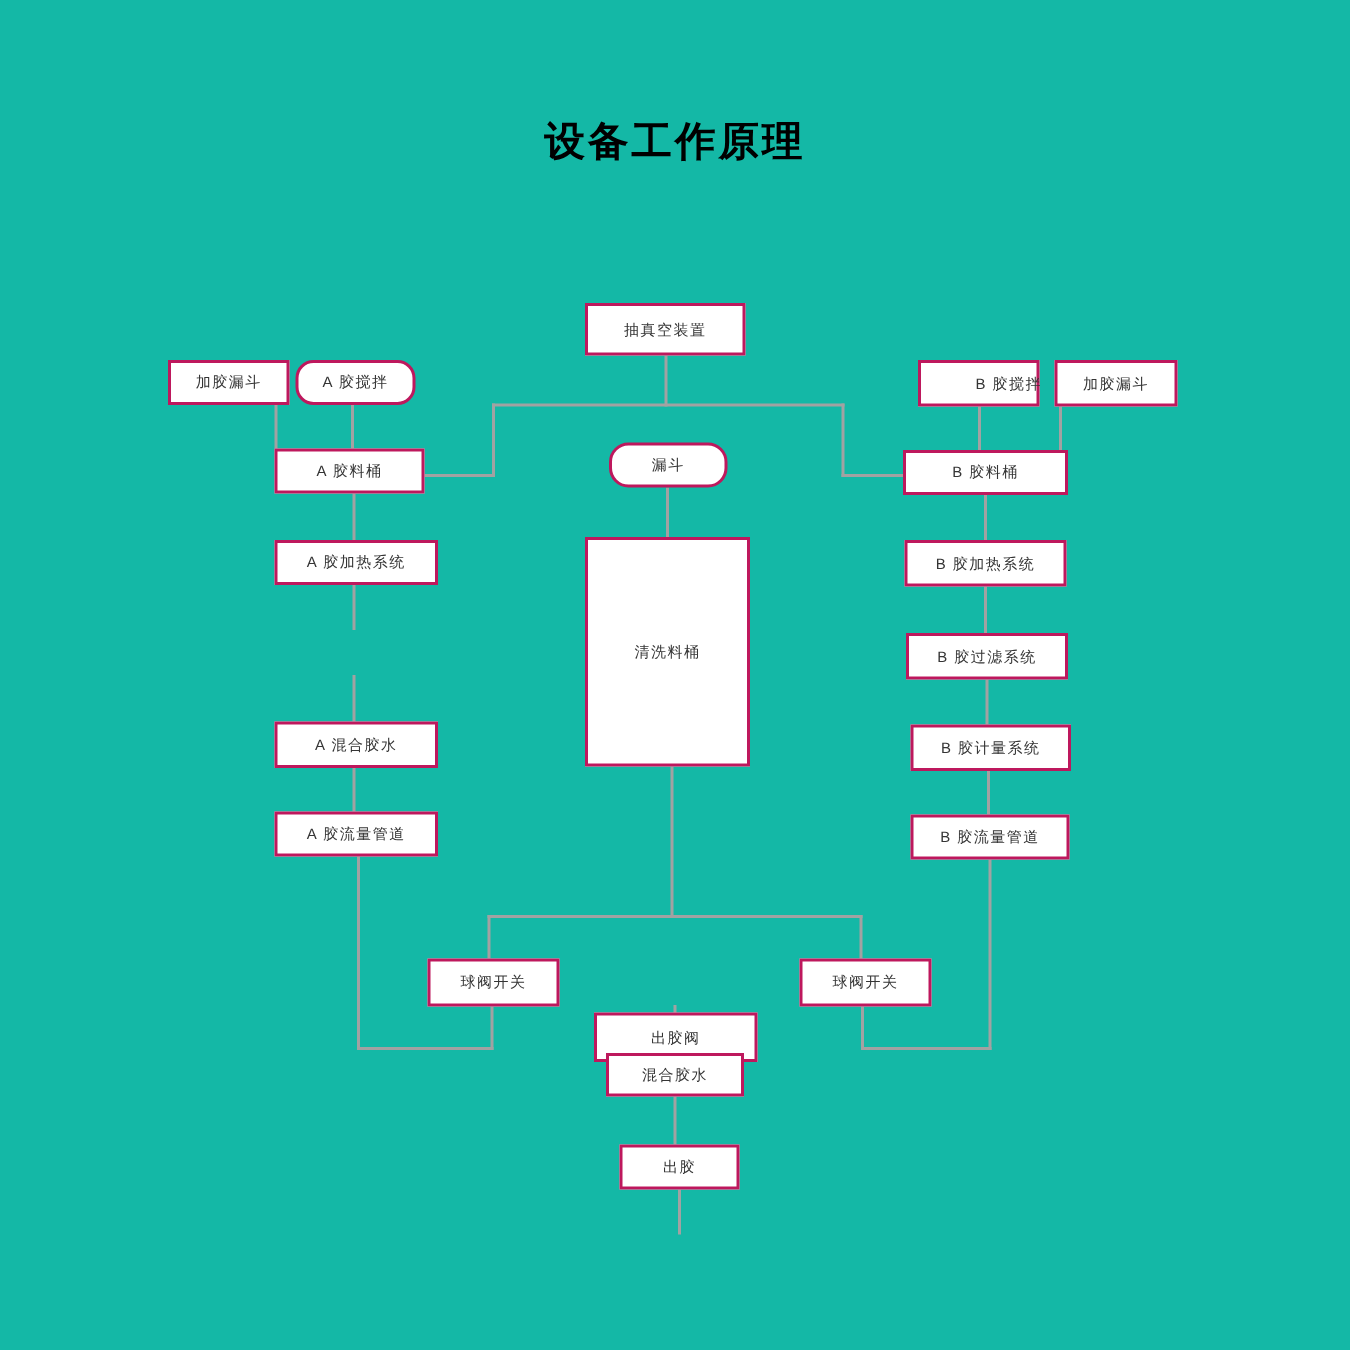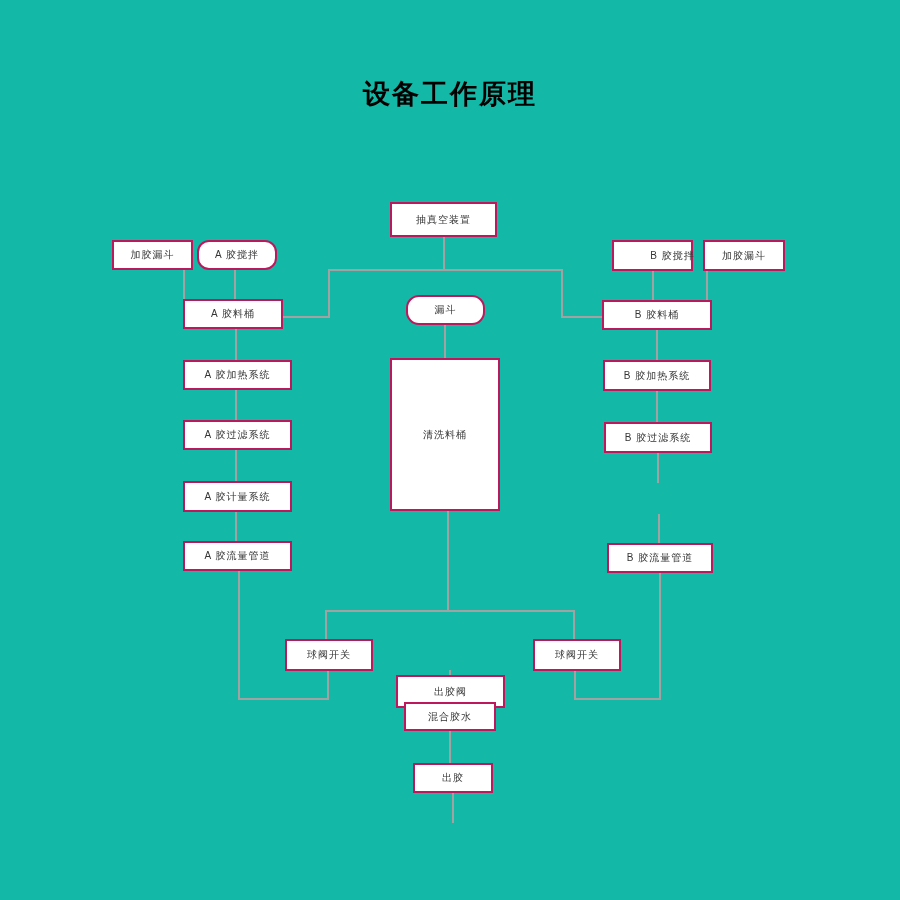--- a/index.html
+++ b/index.html
@@ -90,32 +90,32 @@
   <div class="line" style="left:449px;top:670px;width:2px;height:32px;"></div>
   <div class="line" style="left:449px;top:731px;width:2px;height:32px;"></div>
   <div class="line" style="left:452px;top:793px;width:2px;height:30px;"></div>
 
   <div class="node" style="left:390px;top:202px;width:107px;height:35px;">抽真空装置</div>
 
   <div class="node" style="left:112px;top:240px;width:81px;height:30px;">加胶漏斗</div>
   <div class="node" style="left:197px;top:240px;width:80px;height:30px;border-radius:12px;">A 胶搅拌</div>
   <div class="node" style="left:183px;top:299px;width:100px;height:30px;">A 胶料桶</div>
   <div class="node" style="left:183px;top:360px;width:109px;height:30px;">A 胶加热系统</div>
-  <div class="node" style="left:183px;top:420px;width:109px;height:30px;">A 胶过滤系统</div>
-  <div class="node" style="left:183px;top:481px;width:109px;height:31px;">A 胶计量系统</div>
+  <div class="node" style="left:183px;top:481px;width:109px;height:31px;">A 混合胶水</div>
   <div class="node" style="left:183px;top:541px;width:109px;height:30px;">A 胶流量管道</div>
 
   <div class="node" style="left:406px;top:295px;width:79px;height:30px;border-radius:13px;">漏斗</div>
   <div class="node" style="left:390px;top:358px;width:110px;height:153px;">清洗料桶</div>
 
   <div class="node" style="left:612px;top:240px;width:81px;height:31px;padding-left:40px;">B 胶搅拌</div>
   <div class="node" style="left:703px;top:240px;width:82px;height:31px;">加胶漏斗</div>
   <div class="node" style="left:602px;top:300px;width:110px;height:30px;">B 胶料桶</div>
   <div class="node" style="left:603px;top:360px;width:108px;height:31px;">B 胶加热系统</div>
   <div class="node" style="left:604px;top:422px;width:108px;height:31px;">B 胶过滤系统</div>
+  <div class="node" style="left:607px;top:483px;width:107px;height:31px;">B 胶计量系统</div>
   <div class="node" style="left:607px;top:543px;width:106px;height:30px;">B 胶流量管道</div>
 
   <div class="node" style="left:285px;top:639px;width:88px;height:32px;">球阀开关</div>
   <div class="node" style="left:396px;top:675px;width:109px;height:33px;">出胶阀</div>
   <div class="node" style="left:533px;top:639px;width:88px;height:32px;">球阀开关</div>
 
   <div class="node" style="left:404px;top:702px;width:92px;height:29px;">混合胶水</div>
   <div class="node" style="left:413px;top:763px;width:80px;height:30px;">出胶</div>
 
 </div>

